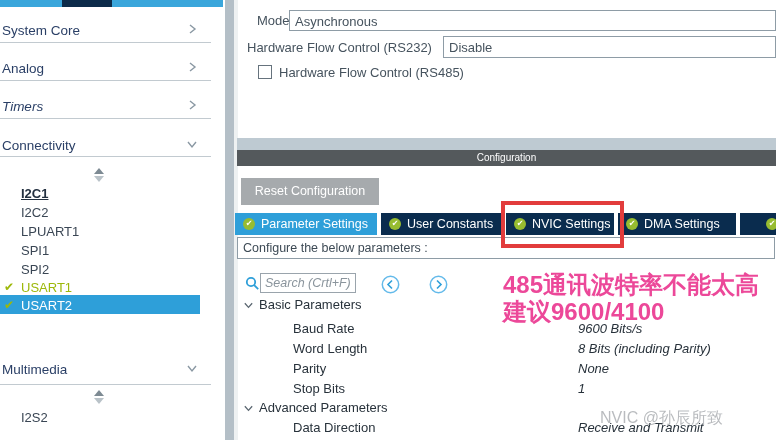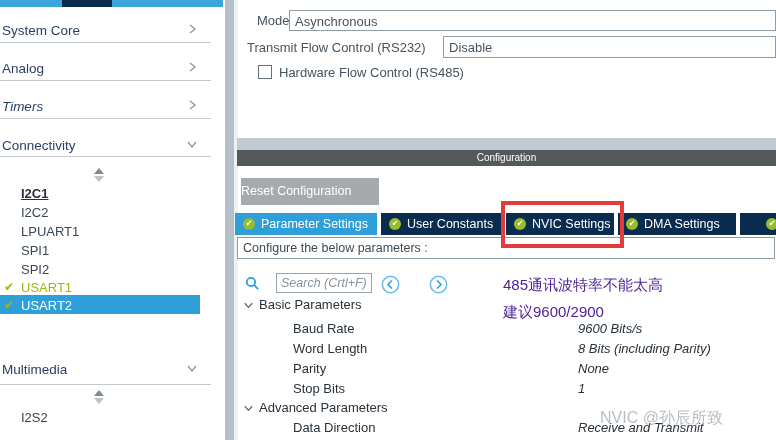--- a/index.html
+++ b/index.html
@@ -18,25 +18,25 @@
   .selectbox{position:absolute;height:21px;border:1px solid #8E9CA6;background:#fff;
              font-size:13px;color:#46535E;line-height:21px;padding-left:5px;box-sizing:border-box;}
   .tab{position:absolute;top:213px;height:22px;background:#0A2C4E;color:#fff;font-size:12.5px;
        display:flex;align-items:center;box-sizing:border-box;overflow:hidden;}
   .tab.active{background:#2E9FD9;}
   .tabcircle{width:12px;height:12px;border-radius:50%;background:#97BC30;color:#fff;font-size:8px;
              line-height:12px;text-align:center;margin:0 6px 0 8px;flex:0 0 auto;font-weight:bold;}
   .treegroup{font-size:13px;color:#28323B;white-space:nowrap;}
   .treechild{font-size:13px;color:#28323B;white-space:nowrap;}
   .treeval{font-size:13px;color:#28323B;white-space:nowrap;font-style:italic;}
-  .redtext{font-size:15px;font-weight:normal;color:#4c1d95;white-space:nowrap;line-height:27px;}
+  .redtext{font-size:24px;font-weight:bold;color:#ec4899;white-space:nowrap;line-height:27px;}
   .watermark{font-size:16px;color:#8F9398;opacity:0.62;white-space:nowrap;z-index:9;}
   input.search{position:absolute;left:260px;top:273px;width:96px;height:20px;border:1px solid #9AA4AC;
                font-size:12.5px;font-style:italic;color:#4d7c0f;padding:0 4px;box-sizing:border-box;
-               font-family:"Liberation Sans",sans-serif;margin-left:16px;}
+               font-family:"Liberation Sans",sans-serif;}
   input.search::placeholder{color:#8A949C;font-style:italic;}
 </style>
 </head>
 <body>
 
 <div id="screen">
 
   <div class="abs" style="left:0;top:0;width:225px;height:440px;background:#fff;">
 
     <div class="abs" style="left:0;top:0;width:223px;height:7px;background:#3AA6DB;">
@@ -109,30 +109,30 @@
     <div class="item" style="top:410px;">I2S2</div>
   </div>
 
   <div class="abs" style="left:225px;top:0;width:13px;height:440px;background:#EEF1F2;">
     <div class="abs" style="left:0;top:0;width:9px;height:440px;background:#B4BFC7;"></div>
   </div>
 
   <div class="abs lbl" style="left:257px;top:13px;">Mode</div>
   <div class="selectbox" style="left:289px;top:10px;width:487px;">Asynchronous</div>
 
-  <div class="abs lbl" style="left:247px;top:40px;">Transmit Flow Control (RS232)</div>
+  <div class="abs lbl" style="left:247px;top:40px;">Hardware Flow Control (RS232)</div>
   <div class="selectbox" style="left:443px;top:36px;width:333px;height:22px;line-height:22px;">Disable</div>
 
   <div class="abs" style="left:258px;top:65px;width:12px;height:12px;border:1px solid #66737D;background:#fff;"></div>
   <div class="abs lbl" style="left:279px;top:65px;">Hardware Flow Control (RS485)</div>
 
   <div class="abs" style="left:237px;top:138px;width:539px;height:12px;background:#BECAD2;"></div>
   <div class="abs" style="left:237px;top:150px;width:539px;height:16px;background:#54595C;color:#fff;font-size:10px;line-height:16px;text-align:center;">Configuration</div>
 
-  <div class="abs" style="left:241px;top:178px;width:138px;height:27px;background:#A6AAAD;color:#fff;font-size:12.5px;line-height:27px;">Reset Configuration</div>
+  <div class="abs" style="left:241px;top:178px;width:138px;height:27px;background:#A6AAAD;color:#fff;font-size:12.5px;line-height:27px;text-align:center;">Reset Configuration</div>
 
   <div class="tab active" style="left:235px;width:142px;">
     <span class="tabcircle">✔</span>
     <span>Parameter Settings</span>
   </div>
   <div class="tab" style="left:381px;width:121px;">
     <span class="tabcircle">✔</span>
     <span>User Constants</span>
   </div>
   <div class="tab" style="left:506px;width:108px;">
@@ -184,17 +184,17 @@
 
   <svg class="abs" style="left:243px;top:403px;" width="11" height="11" viewBox="0 0 12 12">
       <polyline points="2,3.5 6,8 10,3.5" fill="none" stroke="#5A6670" stroke-width="1.4"></polyline>
     </svg>
   <div class="abs treegroup" style="left:259px;top:400px;">Advanced Parameters</div>
 
   <div class="abs treechild" style="left:293px;top:420px;">Data Direction</div>
   <div class="abs treeval" style="left:578px;top:420px;">Receive and Transmit</div>
 
   <div class="abs redtext" style="left:503px;top:271px;">485通讯波特率不能太高</div>
-  <div class="abs redtext" style="left:503px;top:298px;">建议9600/2900</div>
+  <div class="abs redtext" style="left:503px;top:298px;">建议9600/4100</div>
 
   <div class="abs watermark" style="left:600px;top:408px;">NVIC @孙辰所致</div>
 
 </div>
 
 </body></html>

